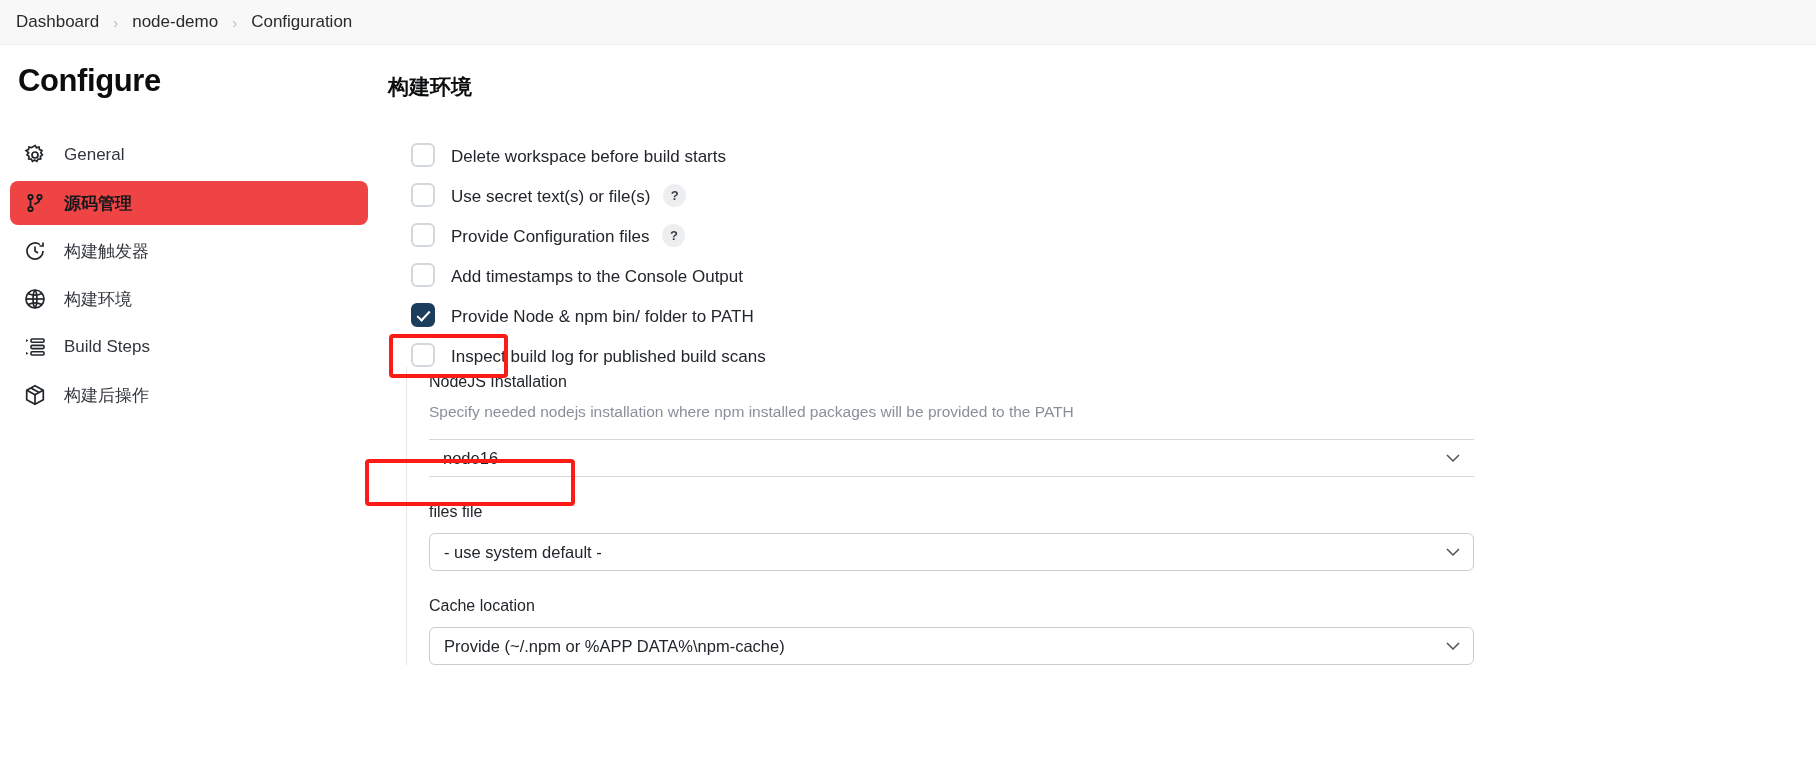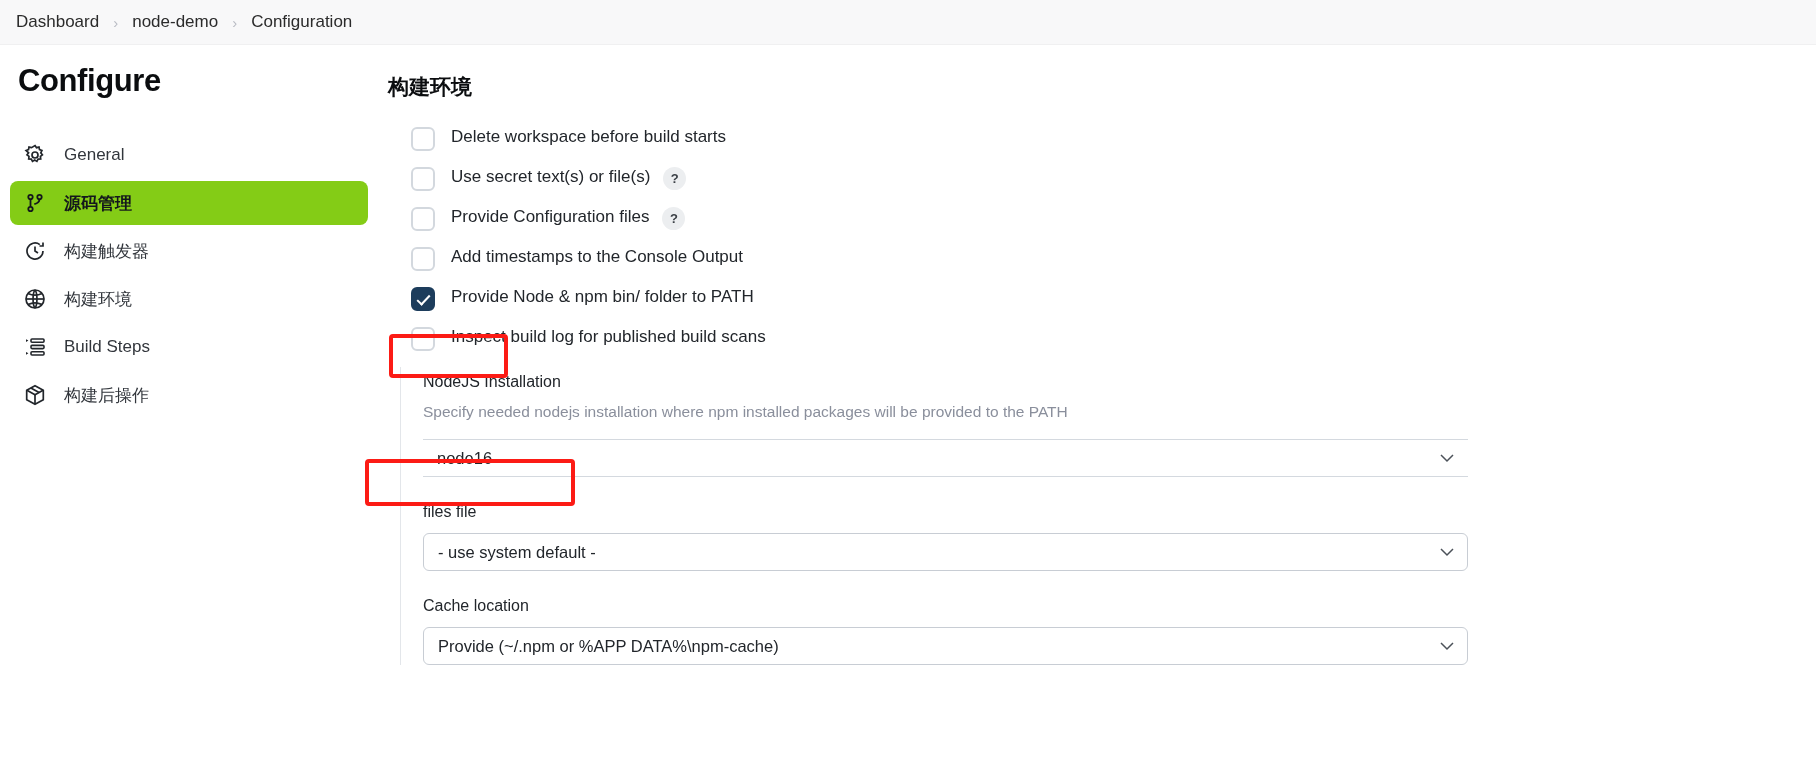--- a/index.html
+++ b/index.html
@@ -54,21 +54,21 @@
     align-items: center;
     height: 44px;
     margin: 4px 12px 4px 10px;
     padding-left: 12px;
     border-radius: 8px;
     font-size: 17px;
     color: #32363c;
     cursor: pointer;
   }
   .nav-item.active {
-    background: #84cc16;
+    background: #ef4444;
     font-weight: bold;
     color: #14171c;
   }
   .nav-icon {
     width: 26px; height: 26px;
     margin-right: 16px;
     flex: 0 0 26px;
     display: flex; align-items: center; justify-content: center;
   }
   .nav-icon svg { display: block; }
@@ -83,21 +83,21 @@
   .section-title {
     font-size: 21px;
     font-weight: bold;
     color: #0b0d0f;
     margin: 14px 0 26px 0;
   }
 
   
   .cb-row {
     display: flex;
-    align-items: flex-start;
+    align-items: flex-end;
     height: 40px;
     margin-bottom: 0px;
     padding-left: 23px;
   }
   .cb-box {
     width: 24px; height: 24px;
     flex: 0 0 24px;
     border: 2px solid #d3d8de;
     border-radius: 6px;
     background: #fff;
@@ -131,21 +131,21 @@
     background: #eceef0;
     color: #3a3f45;
     font-size: 13px;
     font-weight: bold;
     margin-left: 13px;
     cursor: pointer;
   }
 
   
   .nested {
-    margin-left: 12px;
+    margin-left: 18px;
     padding-left: 22px;
     border-left: 1px solid #e3e6ea;
     padding-top: 6px;
   }
   .field-label {
     font-size: 16px;
     color: #22262b;
     margin-bottom: 12px;
   }
   .field-desc {

